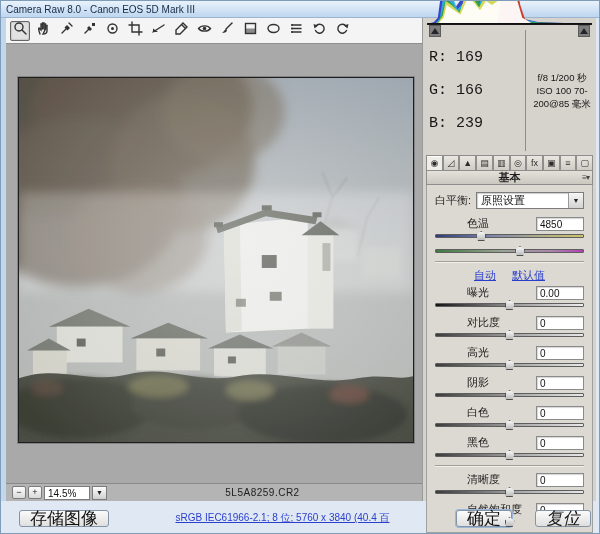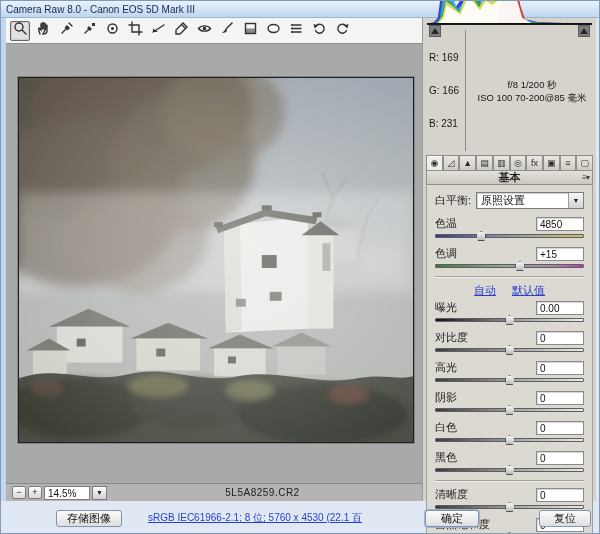--- a/index.html
+++ b/index.html
@@ -25,56 +25,56 @@
   .zdrop { width:15px; height:14px; background:linear-gradient(#fdfdfd,#cfcfcf); border:1px solid #7c7c7c; font-size:7px; text-align:center; line-height:12px; color:#222; }
   .filename { flex:1; text-align:center; color:#1c1c1c; font-size:10px; letter-spacing:.5px; }
   
   .rightcol { width:174px; background:#d6d3cc; border-left:1px solid #9a9a9a; display:flex; flex-direction:column; font-size:11px; }
   .histwrap { margin:5px 4px 2px 4px; position:relative; height:88px; background:#8f8f8f; border:1px solid #191919; }
   .histwrap svg { position:absolute; left:0; bottom:0; width:100%; height:84px; }
   .clip { position:absolute; top:1px; width:12px; height:12px; background:#7e7e7e; border:1px solid #5c5c5c; display:flex; align-items:center; justify-content:center; }
   .clip.l { left:1px; } .clip.r { right:1px; }
   .clip .tri { width:0; height:0; border-left:4px solid transparent; border-right:4px solid transparent; border-bottom:6px solid #26262a; }
   .exif { display:flex; align-items:center; padding:3px 4px 4px 6px; gap:6px; }
-  .rgbcol { font-family:Liberation Sans, sans-serif; font-size:10px; color:#161616; line-height:11px; white-space:pre; }
+  .rgbcol { font-family:Liberation Mono, monospace; font-size:15px; color:#161616; line-height:11px; white-space:pre; }
   .exifsep { width:1px; align-self:stretch; background:#8c8c8c; }
   .exifcol { flex:1; text-align:center; font-size:9.5px; color:#161616; line-height:13px; }
   .tabstrip { display:flex; padding:0 3px; gap:0; }
   .tab { flex:1; height:15px; border:1px solid #8e8e8e; border-bottom:none; background:linear-gradient(#e9e7e1,#cfccc4); display:flex; align-items:center; justify-content:center; font-size:9px; color:#2c2c2c; }
   .tab.sel { background:#efede7; box-shadow:inset 0 1px 0 #fff; }
   .panelheader { height:15px; background:linear-gradient(#e4e1da,#cbc8c0); border:1px solid #8e8e8e; margin:0 3px; display:flex; align-items:center; justify-content:center; position:relative; font-weight:bold; font-size:11px; color:#1d1d1d; }
   .panelmenu { position:absolute; right:3px; top:2px; font-size:8px; color:#444; letter-spacing:-1px; }
   .panelbody { flex:1; background:#dcd9d2; border:1px solid #a0a0a0; border-top:none; margin:0 3px 4px 3px; padding:7px 8px 0 8px; }
   .wbrow { display:flex; align-items:center; gap:5px; margin-bottom:7px; }
   .wblabel { font-size:11px; color:#1d1d1d; white-space:nowrap; }
   .select { flex:1; height:17px; background:#fff; border:1px solid #7c7c7c; box-shadow:inset 1px 1px 1px #ccc; display:flex; align-items:center; font-size:11px; color:#111;gap:36px; }
   .select .val { flex:1; padding:0 4px; }
   .select .arrow { width:15px; height:15px; background:linear-gradient(#f6f6f6,#d3d3d3); border-left:1px solid #9a9a9a; font-size:7px; display:flex; align-items:center; justify-content:center; color:#222; }
   .srow { margin-bottom:4px; }
   .srow .line1 { display:flex; justify-content:space-between; align-items:center; height:15px; }
-  .slabel { font-size:11px; color:#1d1d1d; }
+  .slabel { font-size:11px; color:#1d1d1d;margin-left:32px; }
   .sval { width:48px; height:14px; background:#fff; border:1px solid #8a8a8a; box-shadow:inset 1px 1px 1px #d5d5d5; font-size:10px; color:#111; padding:0 3px; line-height:13px; }
   .strack { position:relative; height:11px; }
   .tbar { position:absolute; left:0; right:0; top:3px; height:4px; border:1px solid #5e5e5e; border-radius:1px; }
   .g-temp { background:linear-gradient(to right,#2e3d7c,#8289ae 40%,#b0ad87 70%,#cfc36a); }
   .g-tint { background:linear-gradient(to right,#3d7a3f,#9aa394 45%,#ab86ad 78%,#b23fb2); }
   .g-expo { background:linear-gradient(to right,#151515,#9c9c9c 55%,#efefef); }
   .g-gray { background:linear-gradient(to right,#3c3c3c,#a7a7a7 55%,#e8e8e8); }
   .thumb { position:absolute; top:0; width:10px; height:10px; transform:translateX(-50%);
            background:linear-gradient(#f6f6f6,#bdbdbd); border:1px solid #4f4f4f;
            clip-path:polygon(50% 0,100% 38%,82% 100%,18% 100%,0 38%); }
   .divider { height:2px; border-top:1px solid #a2a09a; border-bottom:1px solid #f2f0ea; margin:3px 0 5px 0; }
   .linksrow { display:flex; justify-content:center; gap:16px; height:15px; margin-bottom:2px; }
   .bluelink { color:#2b3fcd; text-decoration:underline; font-size:11px;text-align:center; }
   
   .footer { height:34px; background:#dfe8f3; display:flex; align-items:center; padding:0 6px 0 18px; gap:8px; }
-  .btn { height:17px; background:linear-gradient(#fbfbfb,#dfdfdf); border:1px solid #8494a6; border-radius:3px; font-size:11px; color:#111; padding:0 10px; line-height:15px;margin-left:37px; }
+  .btn { height:17px; background:linear-gradient(#fbfbfb,#dfdfdf); border:1px solid #8494a6; border-radius:3px; font-size:17px; color:#111; padding:0 10px; line-height:15px; }
   .btn.savebtn { min-width:62px; text-align:center; }
   .btn.okbtn { min-width:54px; box-shadow:0 0 0 1px #9cb6d8; }
-  .btn.resetbtn { min-width:52px; }
+  .btn.resetbtn { min-width:52px;font-style:italic; }
   .workflow { flex:1; text-align:center; font-size:10px; }
   .workflow span { color:#2b3fcd; text-decoration:underline; }
   .okgroup { display:flex; gap:23px; margin-right:2px; }
 </style>
 </head>
 <body>
 
 <div class="window">
 
   <div class="titlebar">
@@ -300,21 +300,21 @@
           <polygon points="70,80 74,60 78,44 82,52 86,20 90,42 94,62 99,76 104,79 110,80" fill="#cc2f1e" opacity=".9"></polygon>
           <polygon points="0,80 11,79 16,74 19,62 25,66 33,71 41,54 47,60 53,67 59,58 65,62 71,58 77,38 83,48 87,36 91,58 96,74 105,79 166,80" fill="#ffffff" opacity=".95"></polygon>
           <line x1="0" y1="79.5" x2="166" y2="79.5" stroke="#111" stroke-width="1"></line>
         </svg>
       </div>
 
       <div class="exif">
         <div class="rgbcol">
           <div>R: 169</div>
           <div>G: 166</div>
-          <div>B: 231</div>
+          <div>B: 239</div>
         </div>
         <div class="exifsep"></div>
         <div class="exifcol">
           <div>f/8  1/200 秒</div>
           <div>ISO 100  70-200@85 毫米</div>
         </div>
       </div>
 
       <div class="tabstrip">
         <div class="tab sel">
@@ -369,24 +369,20 @@
               <span class="slabel">色温</span>
               <span class="sval">4850</span>
             </div>
           <div class="strack">
               <div class="tbar g-temp"></div>
               <div class="thumb" style="left: 31%;"></div>
             </div>
         </div>
 
         <div class="srow">
-          <div class="line1">
-              <span class="slabel">色调</span>
-              <span class="sval">+15</span>
-            </div>
           <div class="strack">
               <div class="tbar g-tint"></div>
               <div class="thumb" style="left: 57%;"></div>
             </div>
         </div>
 
         <div class="divider"></div>
 
         <div class="linksrow">
           <span class="bluelink">自动</span>
@@ -482,21 +478,21 @@
             </div>
         </div>
 
       </div>
     </div>
   </div>
 
   <div class="footer">
     <button class="btn savebtn">存储图像</button>
     <div class="workflow">
-      <span>sRGB IEC61966-2.1; 8 位; 5760 x 4530 (22.1 百</span>
+      <span>sRGB IEC61966-2.1; 8 位; 5760 x 3840 (40.4 百</span>
     </div>
     <div class="okgroup">
       <button class="btn okbtn">确定</button>
       <button class="btn resetbtn">复位</button>
     </div>
   </div>
 
 </div>
 
 </body></html>

